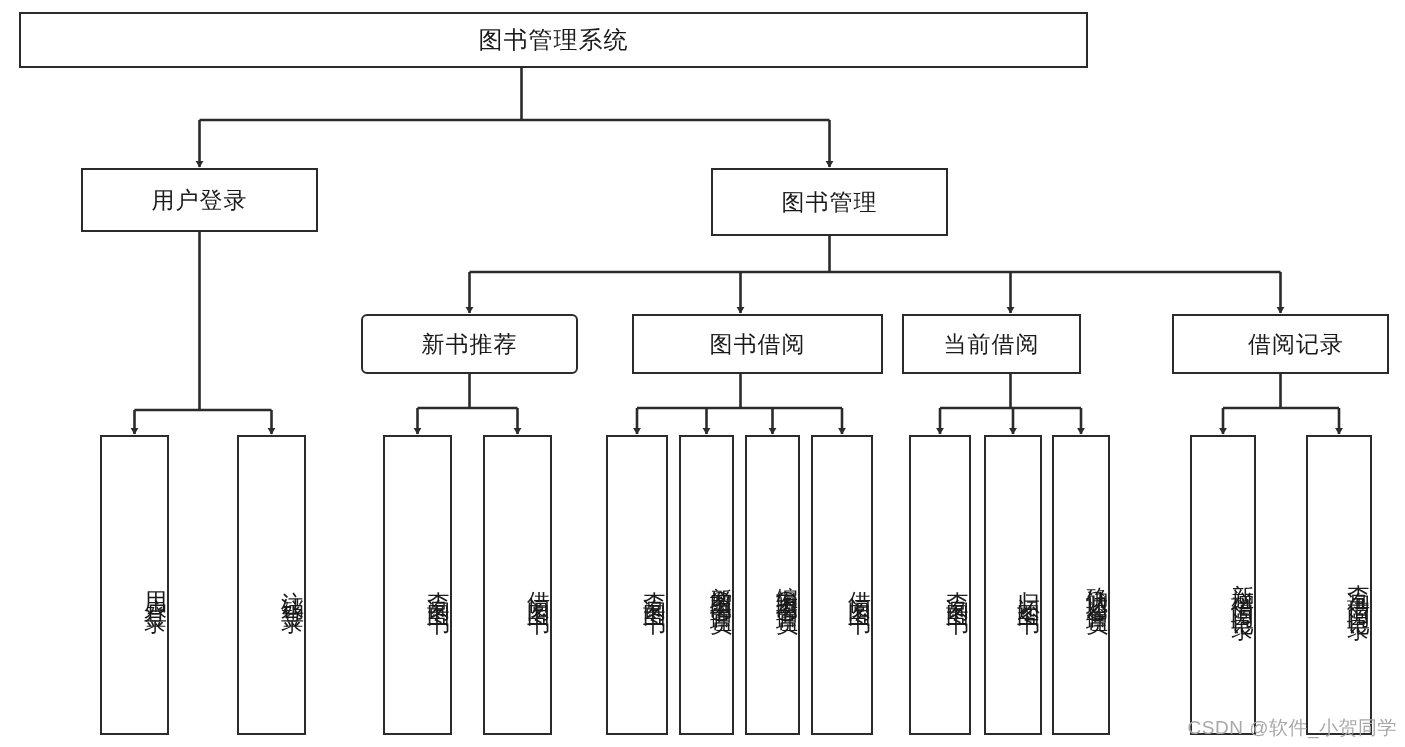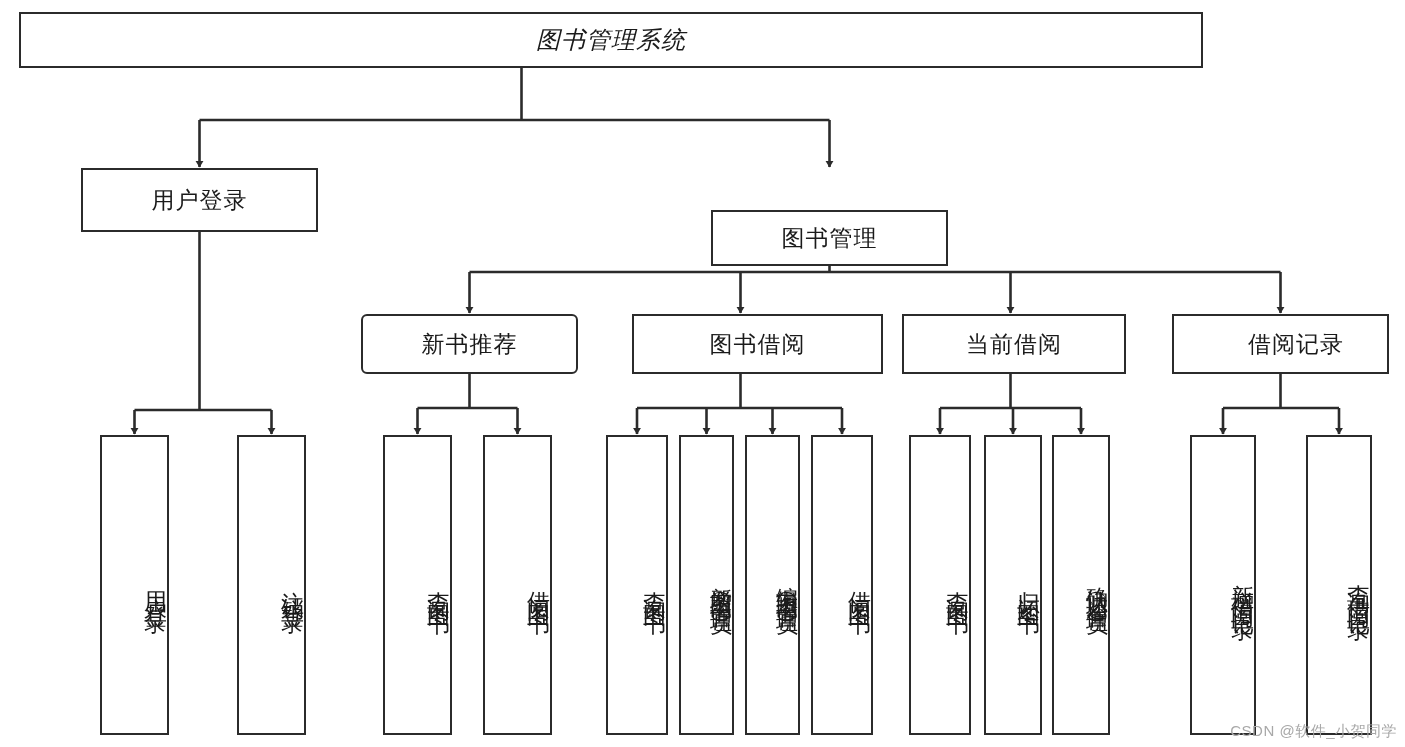--- a/index.html
+++ b/index.html
@@ -57,21 +57,21 @@
     justify-content: center;
   }
   .node-v.tall-text {
     letter-spacing: 4px;
     font-size: 22px;
   }
   .watermark {
     position: absolute;
     right: 8px;
     bottom: 6px;
-    font-size: 15px;
+    font-size: 19px;
     color: #a8a8a8;
     white-space: nowrap;
     z-index: 5;
     letter-spacing: 0.5px;
   }
 </style>
 </head>
 <body>
 
 <div id="canvas">
@@ -112,38 +112,38 @@
         <path d="M 940 408 L 940 434" marker-end="url(#arrow)"></path>
         <path d="M 1013 408 L 1013 434" marker-end="url(#arrow)"></path>
         <path d="M 1081 408 L 1081 434" marker-end="url(#arrow)"></path>
         <path d="M 1280.5 374 L 1280.5 408"></path>
         <path d="M 1223 408 L 1339 408"></path>
         <path d="M 1223 408 L 1223 434" marker-end="url(#arrow)"></path>
         <path d="M 1339 408 L 1339 434" marker-end="url(#arrow)"></path>
       </g>
   </svg>
 
-  <div class="node node-h node-root" style="left: 19px; top: 12px; width: 1184px; height: 56px; font-style: italic;">
+  <div class="node node-h node-root" style="left: 19px; top: 12px; width: 1069px; height: 56px;">
     <span>图书管理系统</span>
   </div>
 
   <div class="node node-h" style="left: 81px; top: 168px; width: 237px; height: 64px;">
     <span>用户登录</span>
   </div>
-  <div class="node node-h" style="left: 711px; top: 168px; width: 237px; height: 56px; margin-top: 42px;">
+  <div class="node node-h" style="left: 711px; top: 168px; width: 237px; height: 68px;">
     <span>图书管理</span>
   </div>
 
   <div class="node node-h" style="left: 361px; top: 314px; width: 217px; height: 60px; border-radius: 6px;">
     <span>新书推荐</span>
   </div>
   <div class="node node-h" style="left: 632px; top: 314px; width: 251px; height: 60px;">
     <span>图书借阅</span>
   </div>
-  <div class="node node-h" style="left: 902px; top: 314px; width: 224px; height: 60px;">
+  <div class="node node-h" style="left: 902px; top: 314px; width: 179px; height: 60px;">
     <span>当前借阅</span>
   </div>
   <div class="node node-h" style="left: 1172px; top: 314px; width: 217px; height: 60px; padding-left: 31px;">
     <span>借阅记录</span>
   </div>
 
   <div class="node node-v" style="left: 100px; top: 435px; width: 69px; height: 300px;">
     <span>用户登录</span>
   </div>
   <div class="node node-v" style="left: 237px; top: 435px; width: 69px; height: 300px;">

